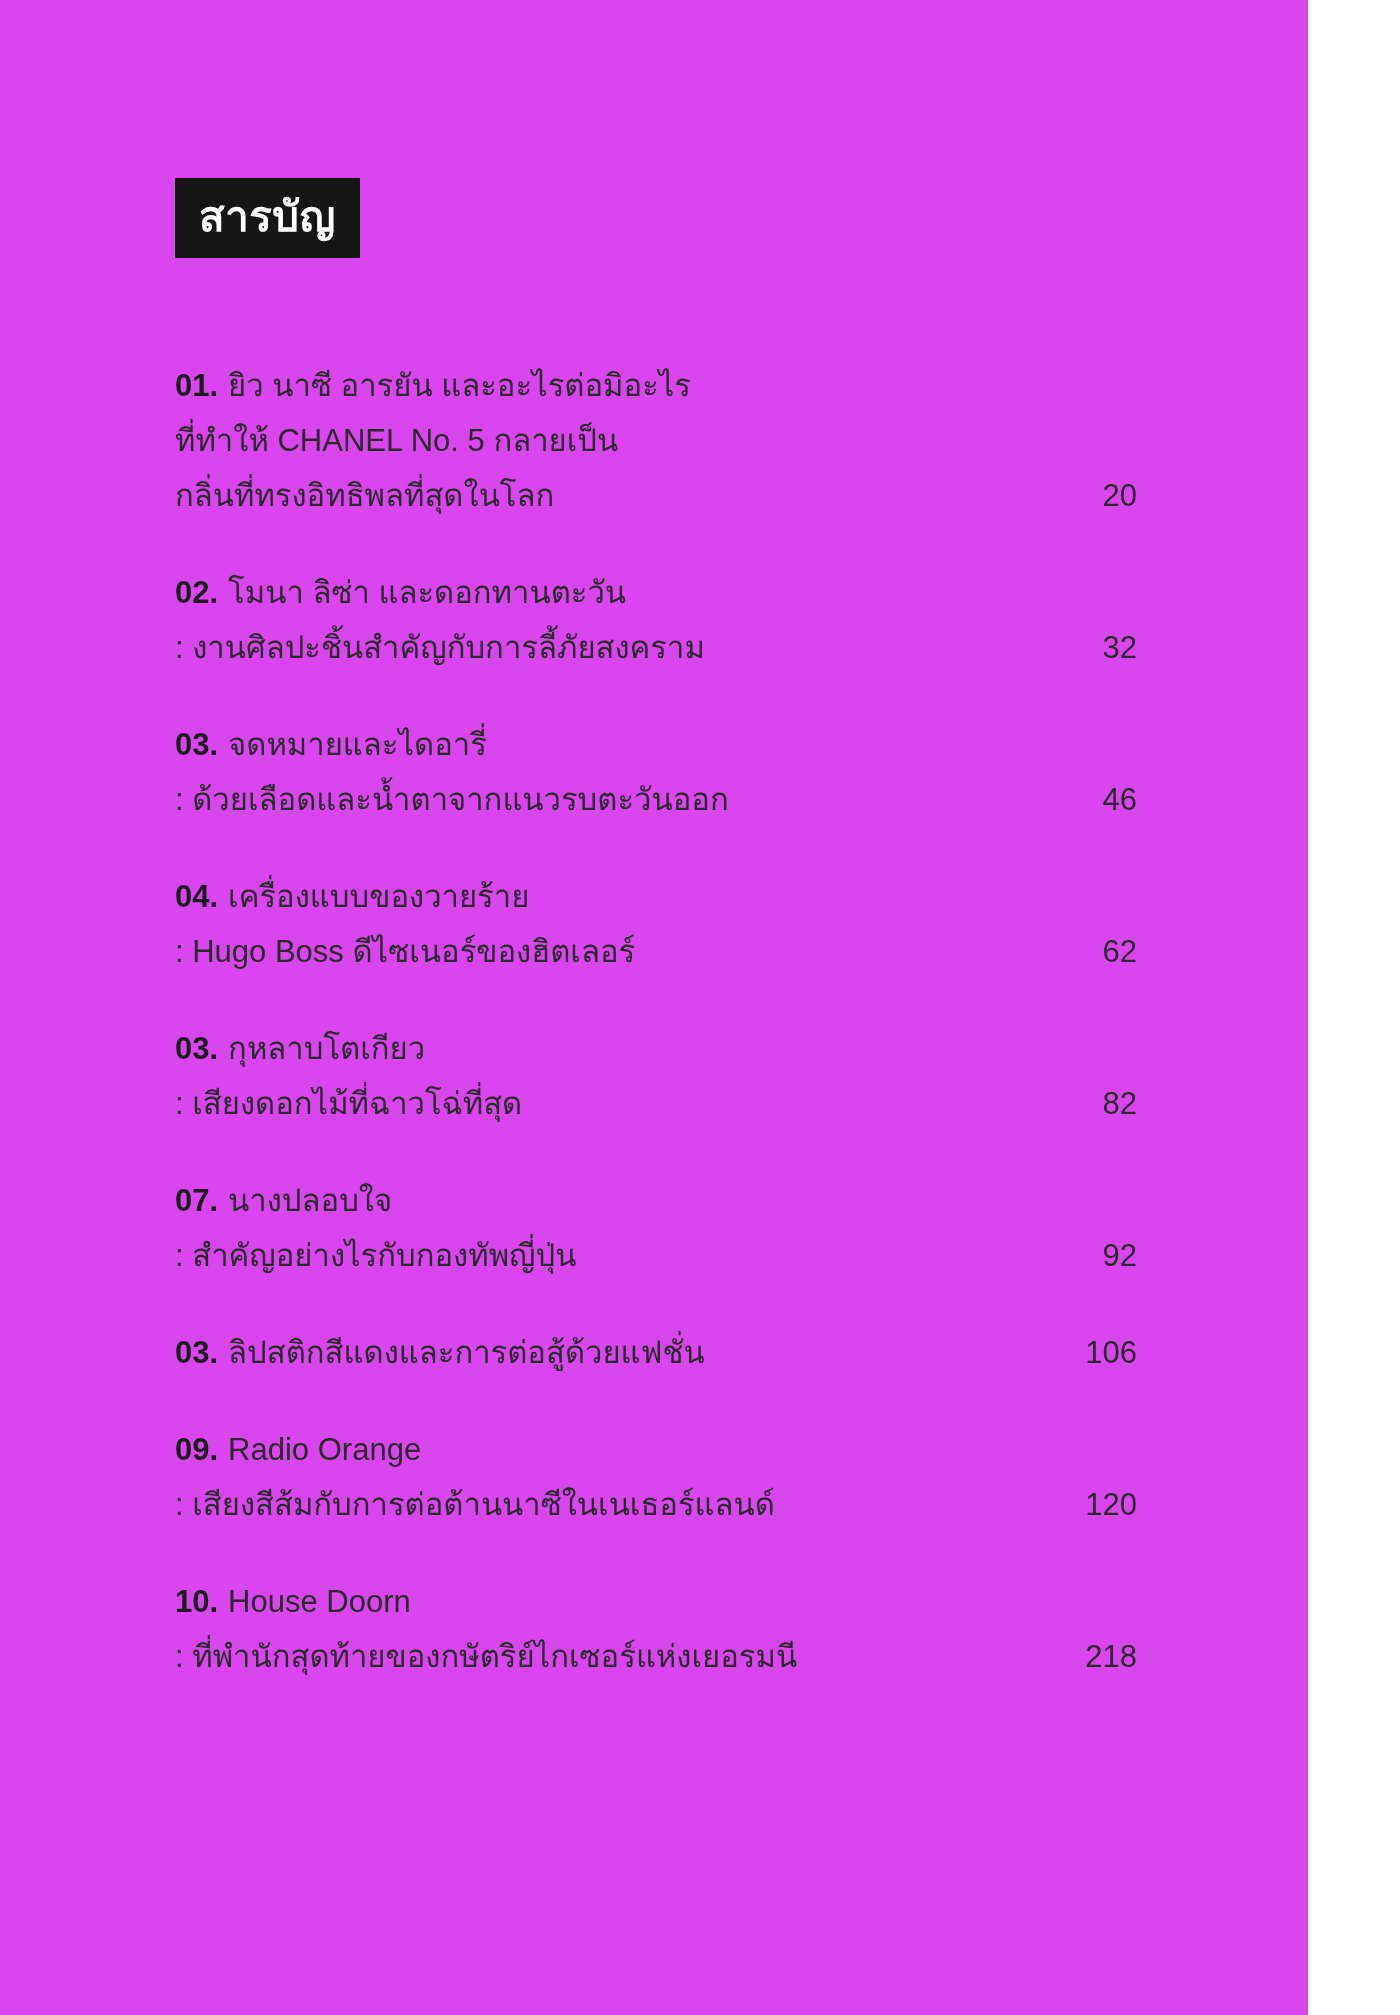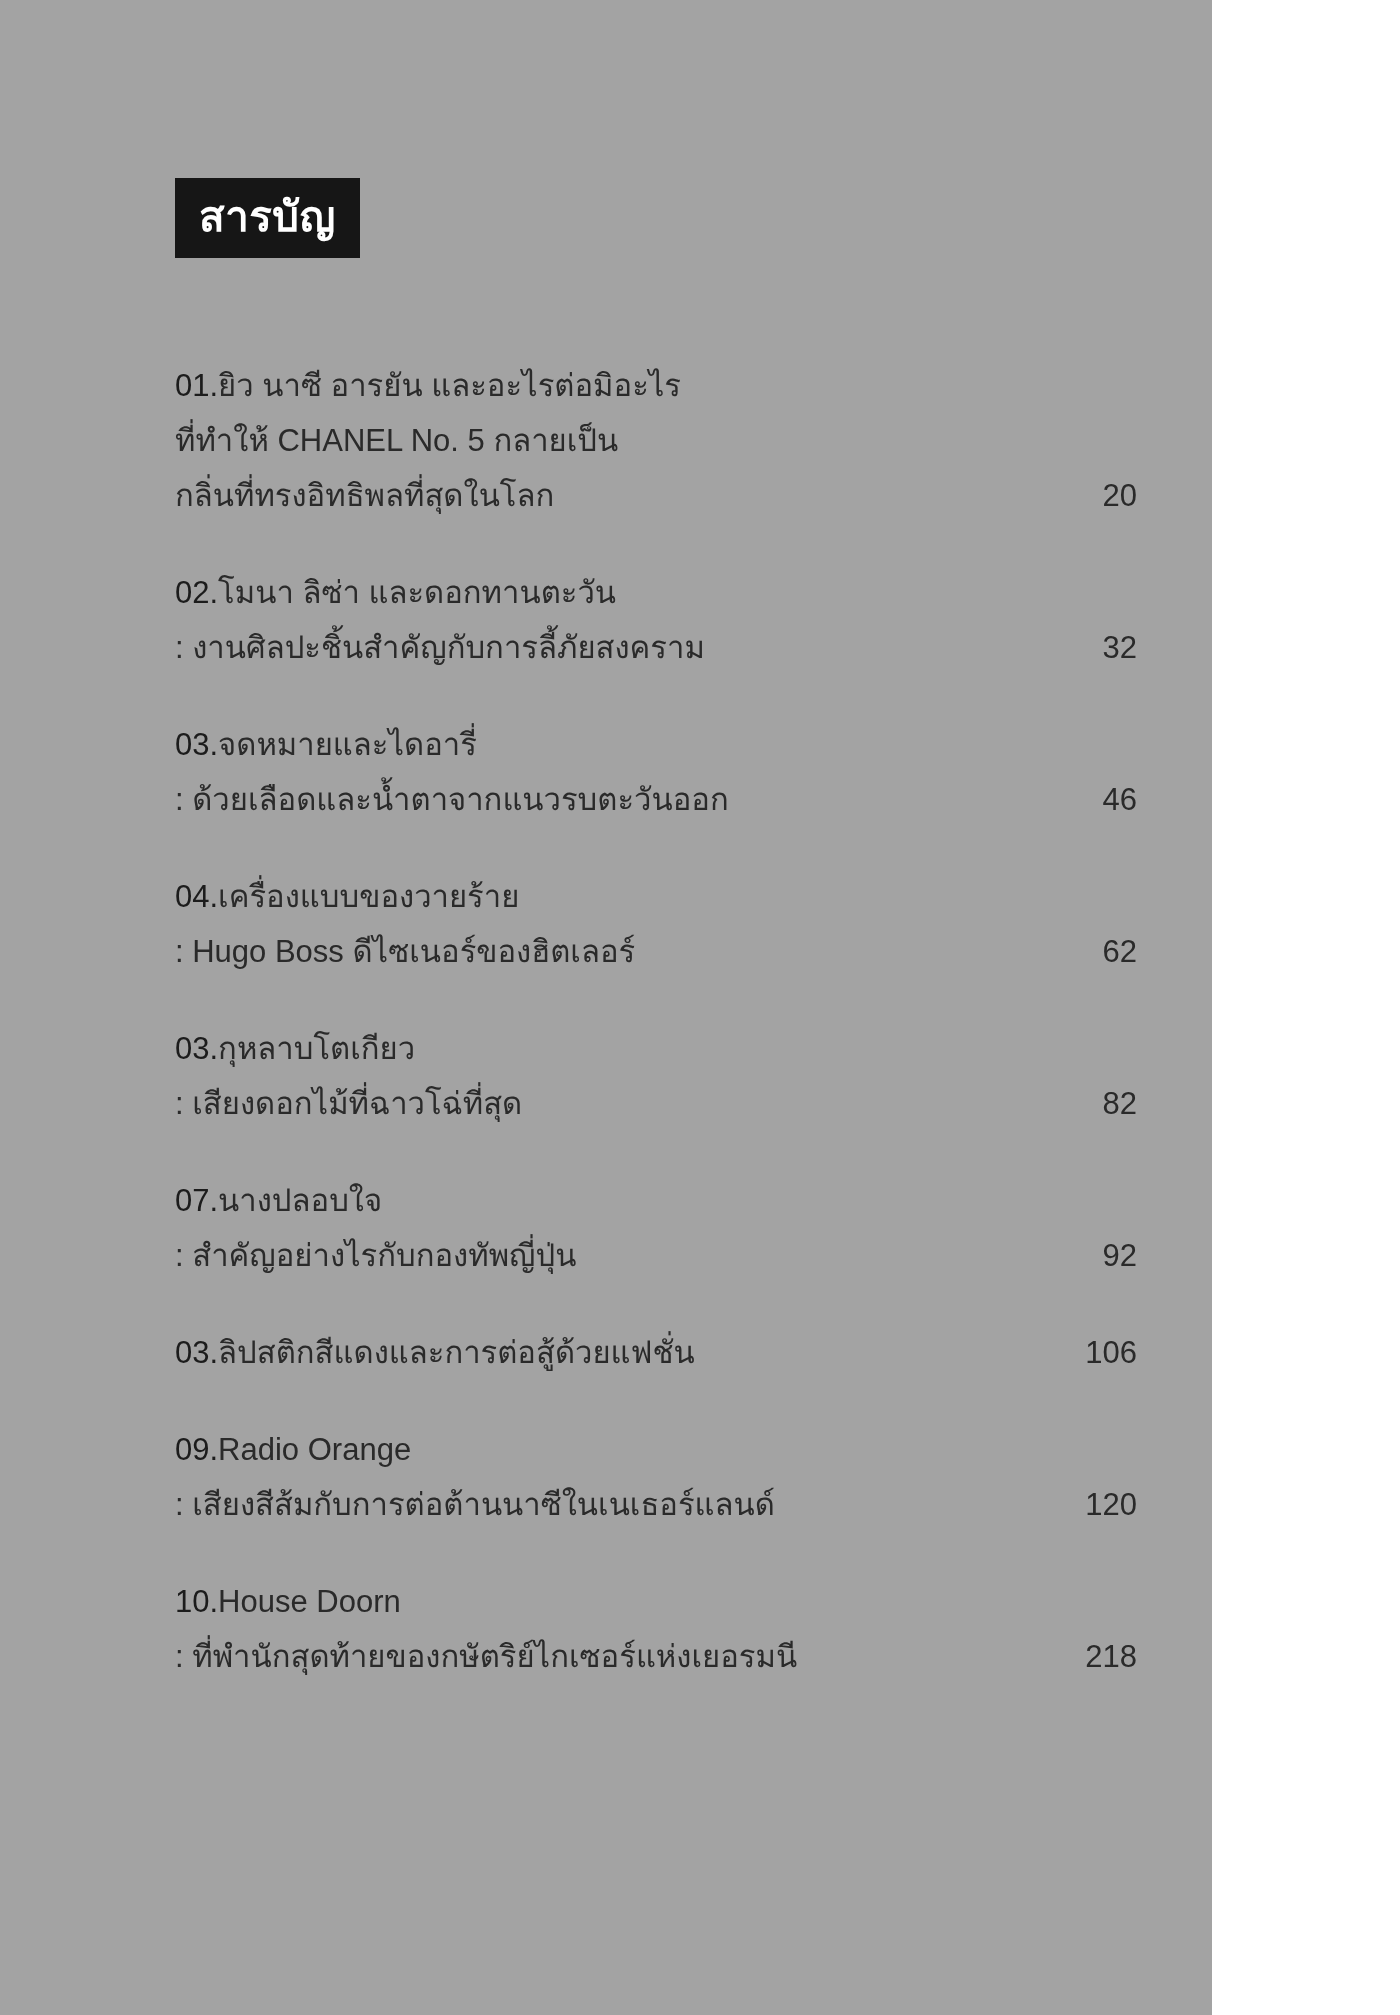--- a/index.html
+++ b/index.html
@@ -2,23 +2,23 @@
 <html><head>
 <meta charset="utf-8">
 <style>
   html, body {
     margin: 0;
     padding: 0;
     background: #ffffff;
   }
   .page {
     position: relative;
-    width: 1212px;
+    width: 1308px;
     height: 2015px;
-    background: #a3a3a3;
+    background: #d946ef;
     font-family: "Liberation Sans", "DejaVu Sans", sans-serif;
     color: #222222;
     overflow: hidden;
   }
   .content {
     position: absolute;
     left: 175px;
     top: 178px;
     width: 962px;
   }
@@ -43,22 +43,23 @@
   .entry-lines {
     width: 820px;
   }
   .entry-line {
     font-size: 31px;
     line-height: 55px;
     color: #2a2a2a;
     white-space: nowrap;
   }
   .entry-num {
-    font-weight: 400;
+    font-weight: 700;
     color: #1c1c1c;
+    margin-right: 10px;
   }
   .entry-page {
     position: absolute;
     right: 0;
     bottom: 0;
     font-size: 31px;
     line-height: 55px;
     color: #2a2a2a;
   }
 </style>

